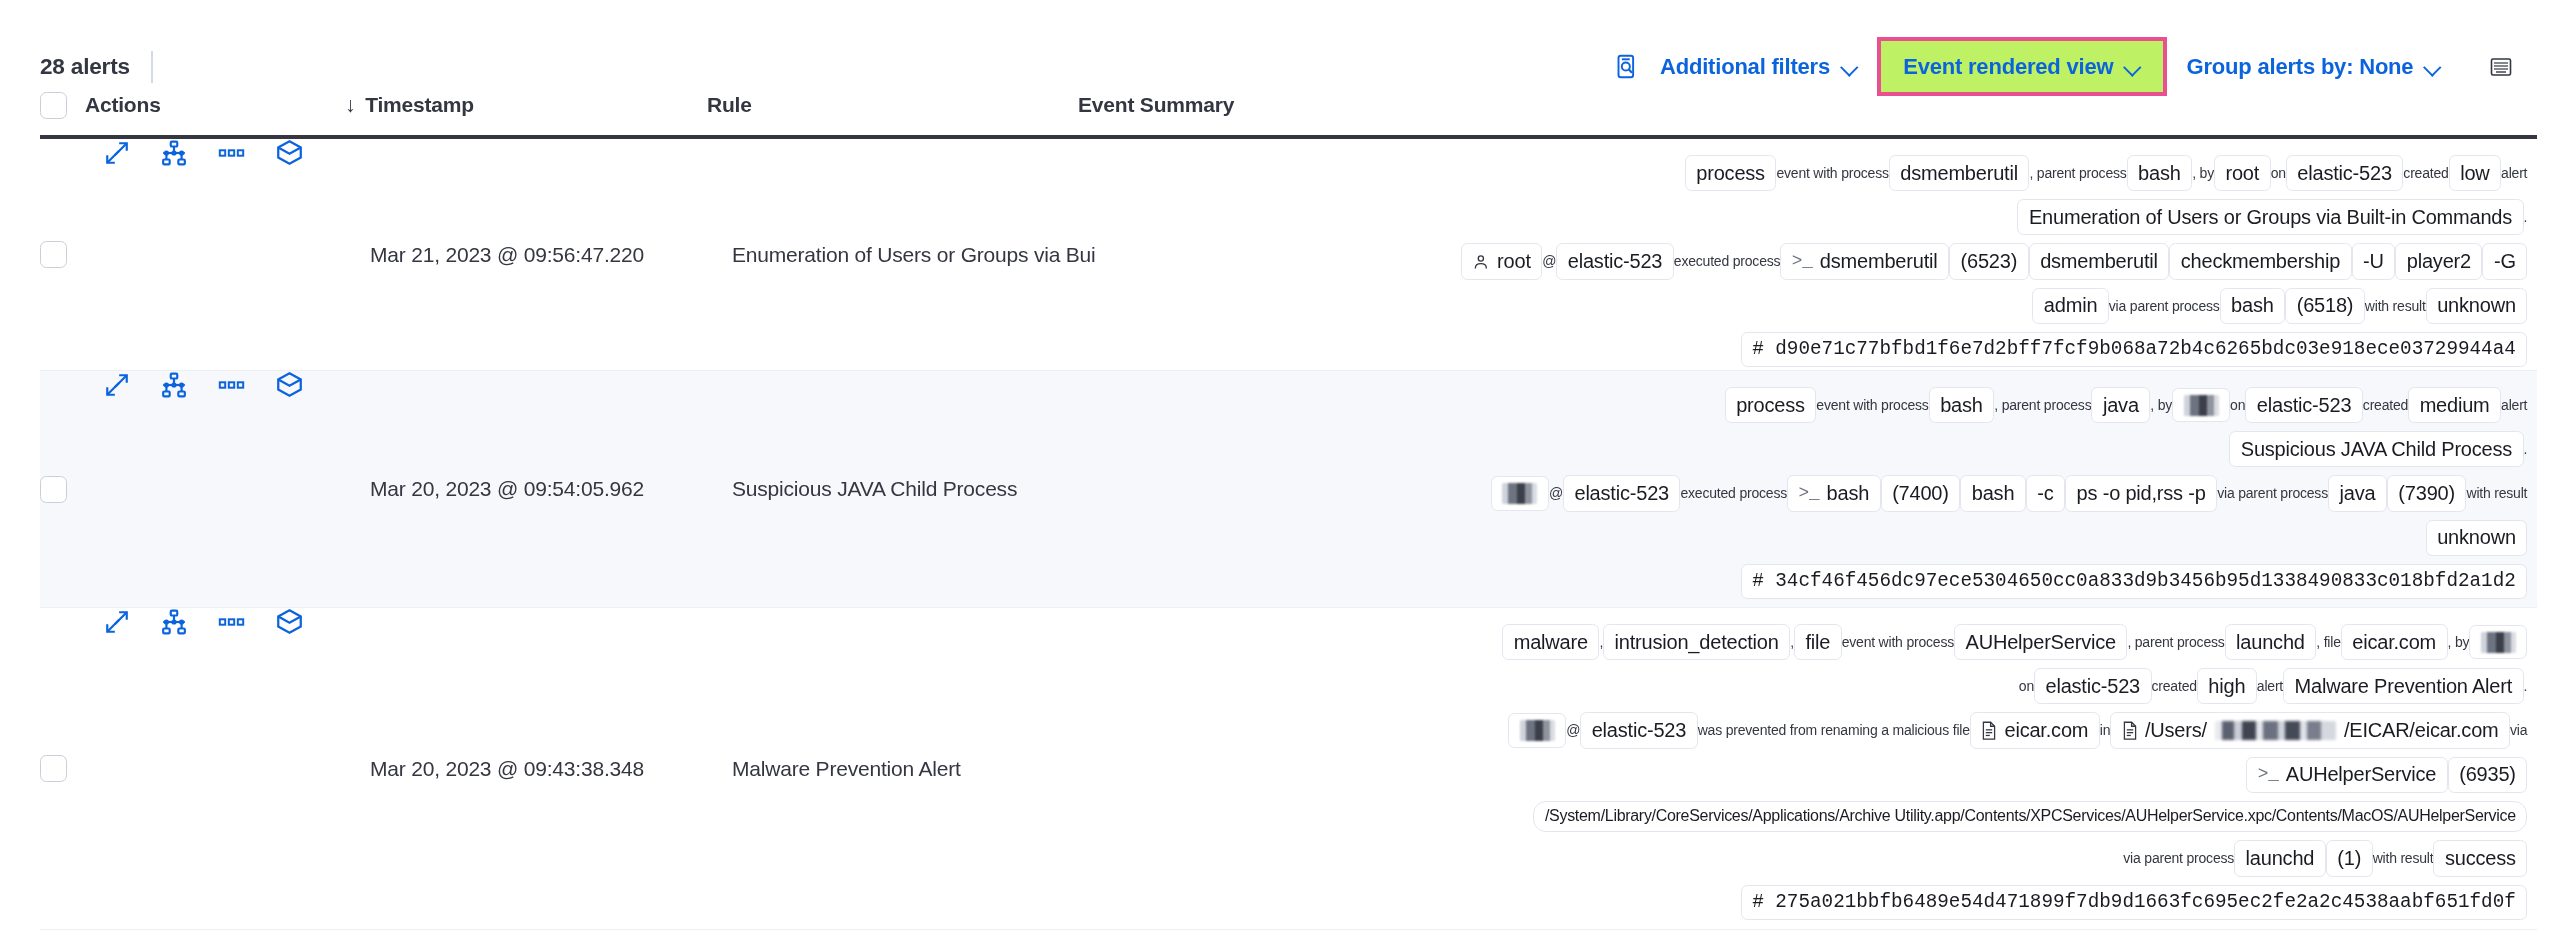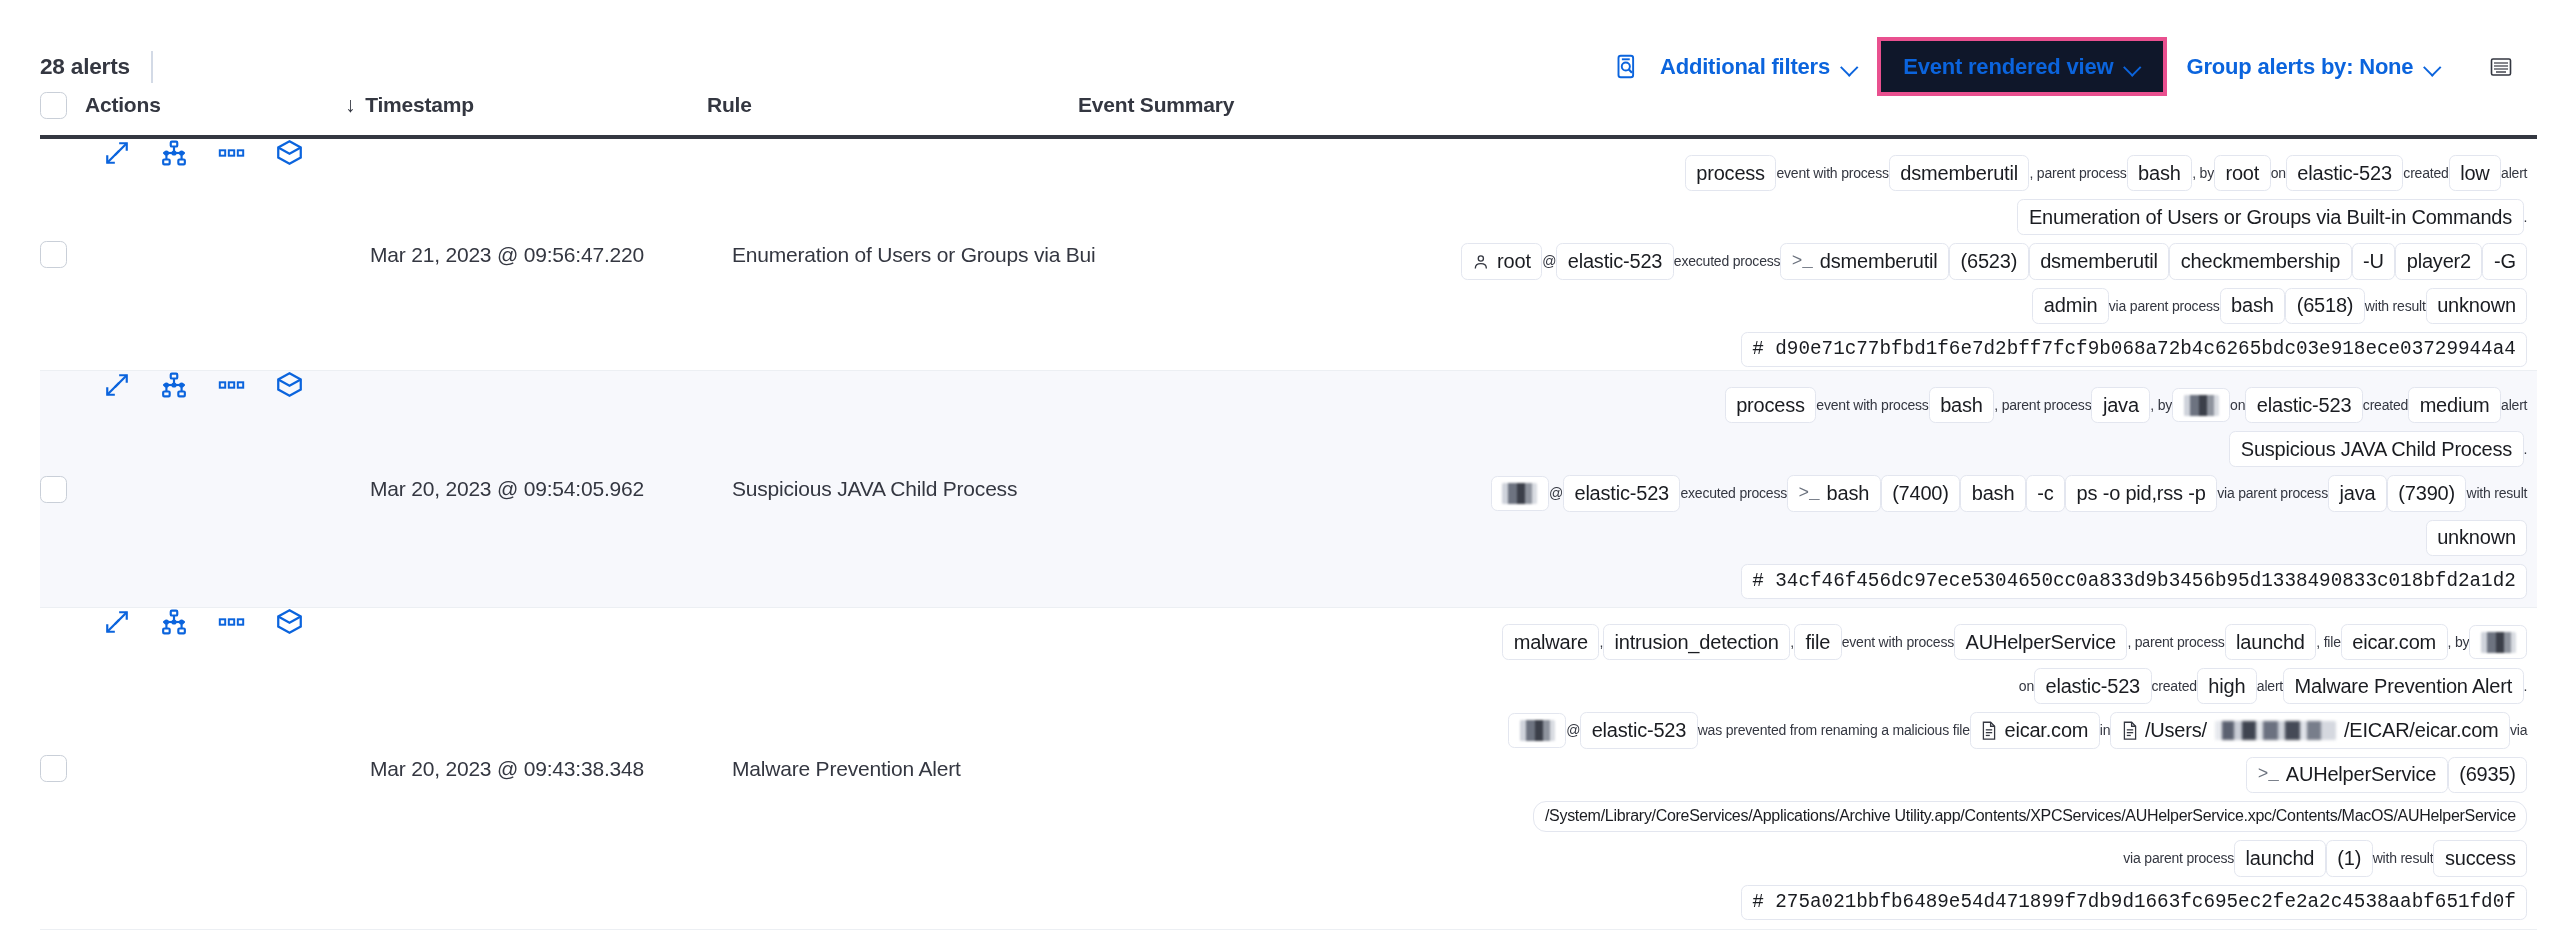--- a/index.html
+++ b/index.html
@@ -84,21 +84,21 @@
     border-right: 2.4px solid #0b64dd;
     border-bottom: 2.4px solid #0b64dd;
     transform: rotate(45deg);
   }
   .highlight-box {
     border: 4.8px solid #e9508f;
     padding: 8px 11.3px;
     margin: 0 8px;
     display: flex;
     align-items: flex-start;
-    background: #0f172a;
+    background: #bef264;
   }
   .kb-spacer { width: 29px; }
 
   
   .table-head {
     position: absolute;
     left: 40px; top: 80px;
     width: 2497px;
     height: 50px;
     display: flex;

